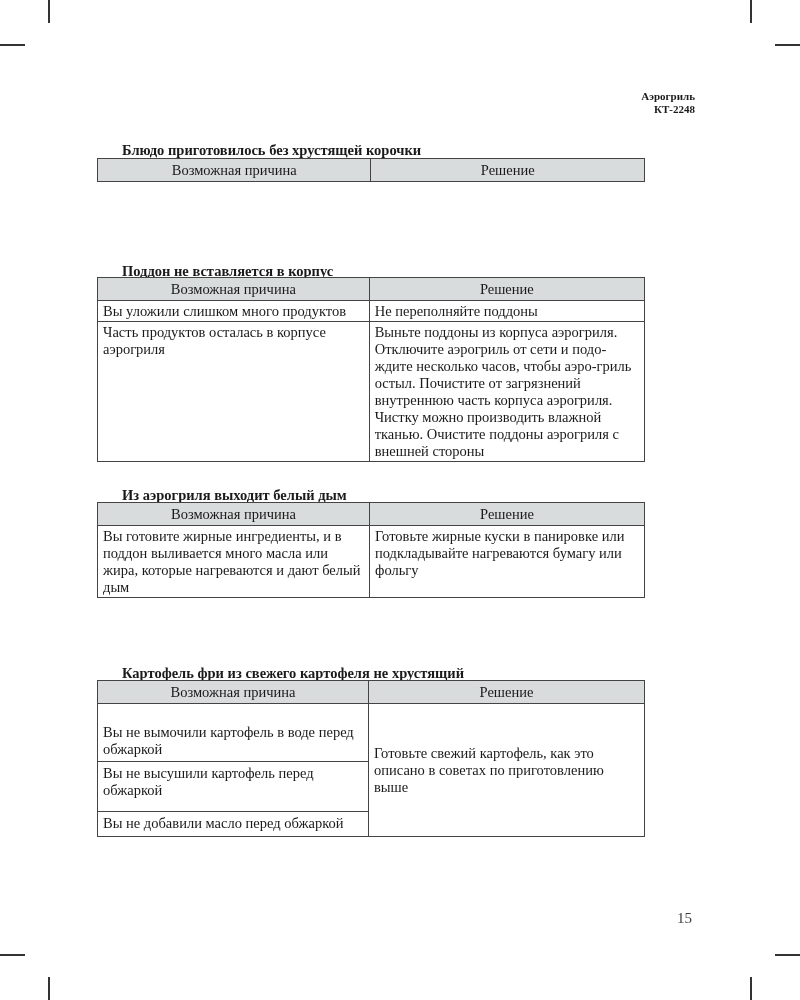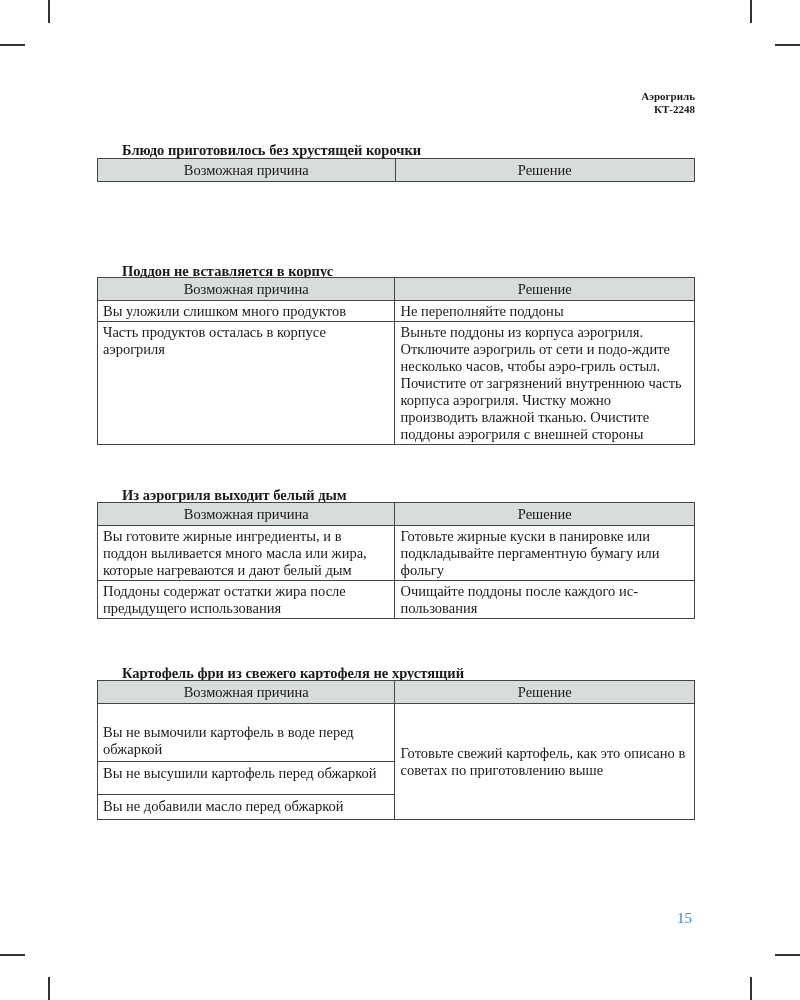--- a/index.html
+++ b/index.html
@@ -12,35 +12,35 @@
     .header-right {
       position: absolute; right: 105px; top: 90px; text-align: right;
       font-weight: bold; font-size: 11px; line-height: 13px;
     }
     .section-title {
       position: absolute; left: 122px; font-weight: bold; font-size: 14.5px;
       letter-spacing: 0px;
       margin-top: 15px;
     }
     table.tbl {
-      position: absolute; left: 97px; width: 598px; border-collapse: collapse;
+      position: absolute; left: 97px; width: 548px; border-collapse: collapse;
       font-size: 14.5px; line-height: 17px;
     }
     table.tbl td, table.tbl th {
       border: 1.5px solid #444; vertical-align: top; padding: 2px 5px 1px 5px;
       text-align: left; font-weight: normal;
     }
     table.tbl th {
       background: #d9dcdc; text-align: center; padding: 3px 5px 2px 5px;
     }
     table.tbl col.c1 { width: 298px; }
     table.tbl col.c2 { width: 300px; }
     table.tbl td.mid { vertical-align: middle; }
     .page-num {
-      position: absolute; left: 677px; top: 910px; font-size: 15px; color: #3b82f6;
+      position: absolute; left: 677px; top: 910px; font-size: 15px; color: #404040;
     }
   </style>
 </head>
 <body>
 
 <div class="crop" style="left:48px;top:0;width:2px;height:23px;"></div>
 <div class="crop" style="left:0;top:44px;width:25px;height:2px;"></div>
 <div class="crop" style="left:750px;top:0;width:2px;height:23px;"></div>
 <div class="crop" style="left:775px;top:44px;width:25px;height:2px;"></div>
 <div class="crop" style="left:0;top:954px;width:25px;height:2px;"></div>
@@ -95,25 +95,21 @@
       <col class="c1">
       <col class="c2">
     </colgroup>
   <tbody>
       <tr>
     <th>Возможная причина</th>
     <th>Решение</th>
   </tr>
   <tr>
     <td>Вы готовите жирные ингредиенты, и в поддон выливается много масла или жира, которые нагреваются и дают белый дым</td>
-    <td>Готовьте жирные куски в панировке или подкладывайте пергаментную бумагу или фольгу</td>
-  </tr>
-  <tr>
-    <td>Поддоны содержат остатки жира после предыдущего использования</td>
-    <td>Очищайте поддоны после каждого ис-пользования</td>
+    <td>Готовьте жирные куски в панировке или подкладывайте нагреваются бумагу или фольгу</td>
   </tr>
 </tbody>
   </table>
 
 <div class="section-title" style="top:650px;">Картофель фри из свежего картофеля не хрустящий</div>
 <table class="tbl" style="top:680px;">
   <colgroup>
       <col class="c1">
       <col class="c2">
     </colgroup>

